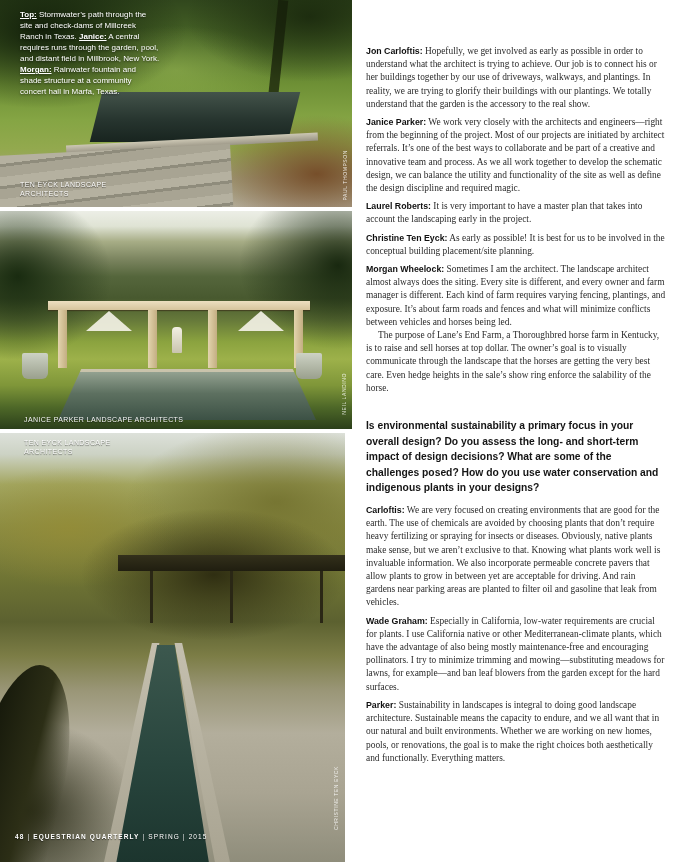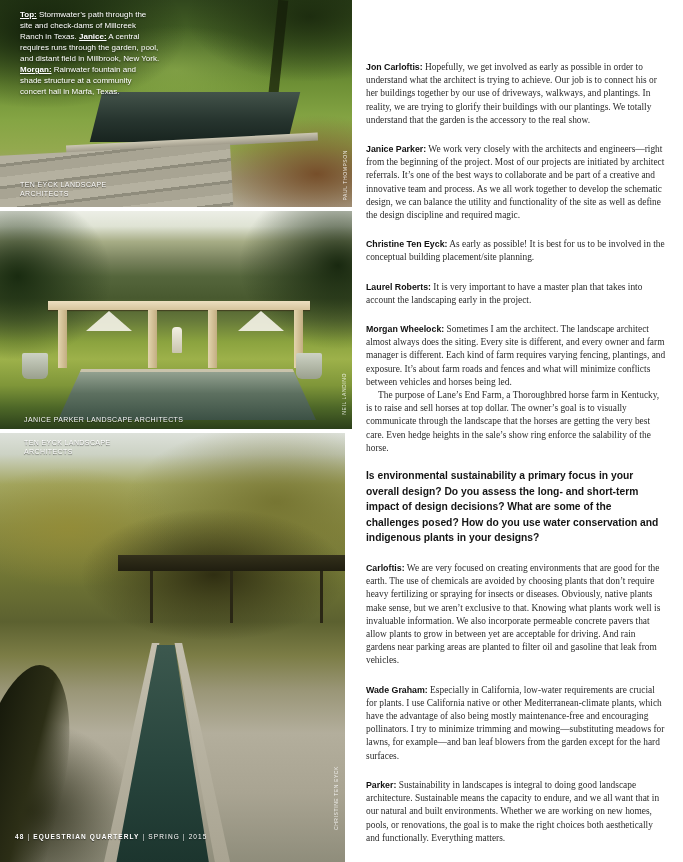--- a/index.html
+++ b/index.html
@@ -59,22 +59,22 @@
   .vcredit{position:absolute;writing-mode:vertical-rl;transform:rotate(180deg);font-size:5px;letter-spacing:.6px;color:rgba(255,255,255,.85);text-transform:uppercase;}
   .vc1{right:4px;top:150px;} .vc2{right:5px;bottom:14px;} .vc3{right:6px;bottom:32px;}
 
   .footer{position:absolute;left:15px;top:833px;font-size:6.5px;letter-spacing:1.1px;color:#fff;text-shadow:0 1px 1px rgba(0,0,0,.5);text-transform:uppercase;}
   .footer .strong{font-weight:bold;}
   .footer .sep{margin:0 3px;opacity:.9;}
 
   
   .right-col{position:absolute;left:366px;top:45px;width:300px;}
   .q{font-family:"Liberation Sans",sans-serif;font-weight:bold;font-size:10.3px;line-height:15.6px;color:#151515;margin:0 0 8px;}
-  .q2{margin-top:13px;}
-  .right-col p{margin:16px 0 5px;font-family:"Liberation Serif",serif;font-size:9.4px;line-height:13.2px;color:#2b2b2b;}
+  .q2{margin-top:23px;}
+  .right-col p{margin:0 0 5px;font-family:"Liberation Serif",serif;font-size:9.4px;line-height:13.2px;color:#2b2b2b;}
   .speaker{font-family:"Liberation Sans",sans-serif;font-weight:bold;font-size:8.8px;color:#101010;}
   .indent{display:block;text-indent:12px;}
 </style>
 </head>
 <body>
 
 <div class="page">
 
   <div class="photo photo1">
     <div class="p1-trunk"></div>
@@ -118,23 +118,23 @@
   <div class="footer">
     <span class="strong">48</span><span class="sep">|</span><span class="strong">Equestrian Quarterly</span><span class="sep">|</span><span>Spring</span><span class="sep">|</span><span>2015</span>
   </div>
 
   <div class="right-col">
 
     <p><span class="speaker">Jon Carloftis:</span> <span>Hopefully, we get involved as early as possible in order to understand what the architect is trying to achieve. Our job is to connect his or her buildings together by our use of driveways, walkways, and plantings. In reality, we are trying to glorify their buildings with our plantings. We totally understand that the garden is the accessory to the real show.</span></p>
 
     <p><span class="speaker">Janice Parker:</span> <span>We work very closely with the architects and engineers—right from the beginning of the project. Most of our projects are initiated by architect referrals. It’s one of the best ways to collaborate and be part of a creative and innovative team and process. As we all work together to develop the schematic design, we can balance the utility and functionality of the site as well as define the design discipline and required magic.</span></p>
 
+    <p><span class="speaker">Laurel Roberts:</span> <span>It is very important to have a master plan that takes into account the landscaping early in the project.</span></p>
+
     <p><span class="speaker">Christine Ten Eyck:</span> <span>As early as possible! It is best for us to be involved in the conceptual building placement/site planning.</span></p>
-
-    <p><span class="speaker">Laurel Roberts:</span> <span>It is very important to have a master plan that takes into account the landscaping early in the project.</span></p>
 
     <p><span class="speaker">Morgan Wheelock:</span> <span>Sometimes I am the architect. The landscape architect almost always does the siting. Every site is different, and every owner and farm manager is different. Each kind of farm requires varying fencing, plantings, and exposure. It’s about farm roads and fences and what will minimize conflicts between vehicles and horses being led.</span><span class="indent">The purpose of Lane’s End Farm, a Thoroughbred horse farm in Kentucky, is to raise and sell horses at top dollar. The owner’s goal is to visually communicate through the landscape that the horses are getting the very best care. Even hedge heights in the sale’s show ring enforce the salability of the horse.</span></p>
 
     <div class="q q2">Is environmental sustainability a primary focus in your overall design? Do you assess the long- and short-term impact of design decisions?  What are some of the challenges posed? How do you use water conservation and indigenous plants in your designs?</div>
 
     <p><span class="speaker">Carloftis:</span> <span>We are very focused on creating environments that are good for the earth. The use of chemicals are avoided by choosing plants that don’t require heavy fertilizing or spraying for insects or diseases. Obviously, native plants make sense, but we aren’t exclusive to that. Knowing what plants work well is invaluable information. We also incorporate permeable concrete pavers that allow plants to grow in between yet are acceptable for driving. And rain gardens near parking areas are planted to filter oil and gasoline that leak from vehicles.</span></p>
 
     <p><span class="speaker">Wade Graham:</span> <span>Especially in California, low-water requirements are crucial for plants. I use California native or other Mediterranean-climate plants, which have the advantage of also being mostly maintenance-free and encouraging pollinators. I try to minimize trimming and mowing—substituting meadows for lawns, for example—and ban leaf blowers from the garden except for the hard surfaces.</span></p>
 
     <p><span class="speaker">Parker:</span> <span>Sustainability in landscapes is integral to doing good landscape architecture. Sustainable means the capacity to endure, and we all want that in our natural and built environments. Whether we are working on new homes, pools, or renovations, the goal is to make the right choices both aesthetically and functionally. Everything matters.</span></p>

